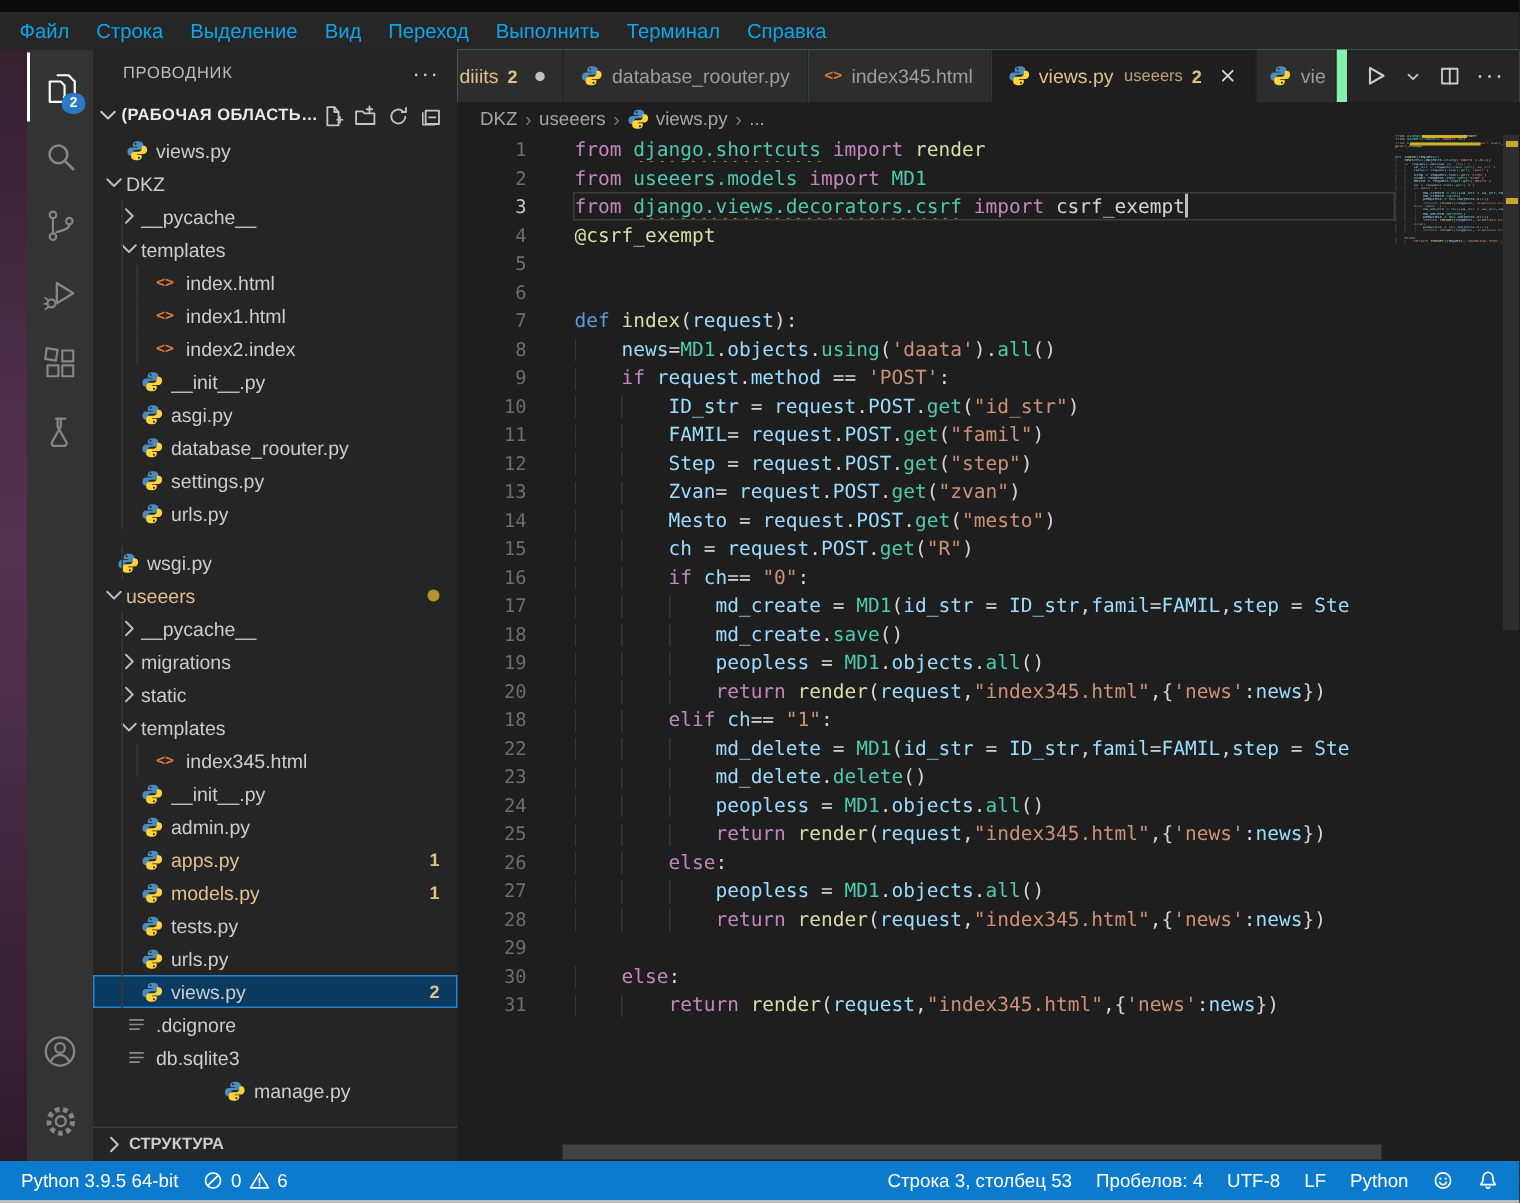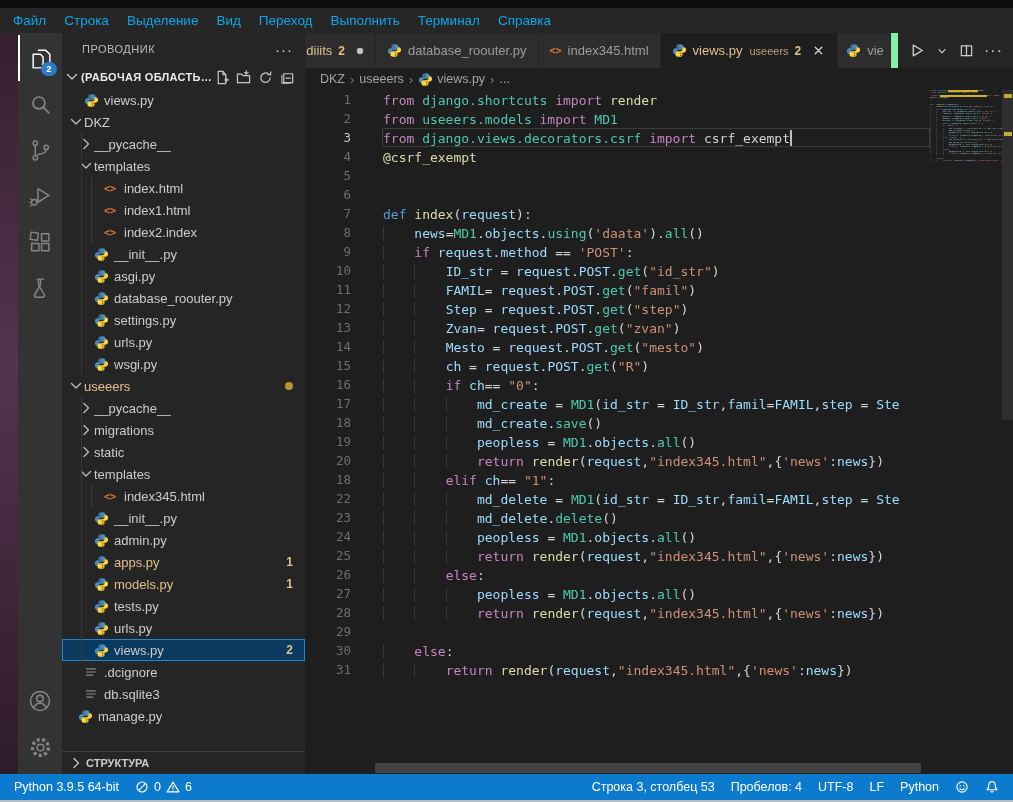--- a/index.html
+++ b/index.html
@@ -325,21 +325,21 @@
           <span class="guide" style="left: 19px;"></span>
           <span class="chevbox"></span>
           <span class="fileicon">
             <svg viewBox="0 0 16 16" width="15" height="15">
               <path fill="#4B8BBE" d="M7.9 1.3c-1.9 0-3.1.9-3.1 2.3v1.5h3.3v.6H3.5C2.1 5.7 1 6.9 1 8.7s1 2.9 2.4 2.9h1.3V9.8c0-1.4 1.1-2.5 2.5-2.5h3c1.2 0 2.1-1 2.1-2.2V3.6c0-1.4-1.5-2.3-3.4-2.3zm-1.1 1c.4 0 .7.3.7.7 0 .4-.3.7-.7.7s-.7-.3-.7-.7c0-.4.3-.7.7-.7z"></path>
               <path fill="#FFD43B" d="M8.1 14.7c1.9 0 3.1-.9 3.1-2.3v-1.5H7.9v-.6h4.6c1.4 0 2.5-1.2 2.5-3s-1-2.9-2.4-2.9h-1.3v1.8c0 1.4-1.1 2.5-2.5 2.5h-3c-1.2 0-2.1 1-2.1 2.2v1.5c0 1.4 1.5 2.3 3.4 2.3zm1.1-1c-.4 0-.7-.3-.7-.7 0-.4.3-.7.7-.7s.7.3.7.7c0 .4-.3.7-.7.7z"></path>
             </svg>
           </span>
           <span class="label">urls.py</span>
         </div>
-        <div class="row" style="padding-left: 16px;">
+        <div class="row" style="padding-left: 0; margin-top: 11px;">
           <span class="guide" style="left: 19px;"></span>
           <span class="chevbox"></span>
           <span class="fileicon">
             <svg viewBox="0 0 16 16" width="15" height="15">
               <path fill="#4B8BBE" d="M7.9 1.3c-1.9 0-3.1.9-3.1 2.3v1.5h3.3v.6H3.5C2.1 5.7 1 6.9 1 8.7s1 2.9 2.4 2.9h1.3V9.8c0-1.4 1.1-2.5 2.5-2.5h3c1.2 0 2.1-1 2.1-2.2V3.6c0-1.4-1.5-2.3-3.4-2.3zm-1.1 1c.4 0 .7.3.7.7 0 .4-.3.7-.7.7s-.7-.3-.7-.7c0-.4.3-.7.7-.7z"></path>
               <path fill="#FFD43B" d="M8.1 14.7c1.9 0 3.1-.9 3.1-2.3v-1.5H7.9v-.6h4.6c1.4 0 2.5-1.2 2.5-3s-1-2.9-2.4-2.9h-1.3v1.8c0 1.4-1.1 2.5-2.5 2.5h-3c-1.2 0-2.1 1-2.1 2.2v1.5c0 1.4 1.5 2.3 3.4 2.3zm1.1-1c-.4 0-.7-.3-.7-.7 0-.4.3-.7.7-.7s.7.3.7.7c0 .4-.3.7-.7.7z"></path>
             </svg>
           </span>
           <span class="label">wsgi.py</span>
         </div>
@@ -488,21 +488,21 @@
         </div>
         <div class="row" style="padding-left: 6px;">
           <span class="chevbox"></span>
           <span class="fileicon">
             <svg viewBox="0 0 16 16" width="14" height="14" fill="none" stroke="currentColor" stroke-width="1.3" stroke-linecap="round" stroke-linejoin="round">
               <path stroke="#8a8a8a" d="M3 4.5h10M3 8h10M3 11.5h7"></path>
             </svg>
           </span>
           <span class="label">db.sqlite3</span>
         </div>
-        <div class="row" style="padding-left: 0;">
+        <div class="row" style="padding-left: 0; justify-content: center;">
           <span class="chevbox"></span>
           <span class="fileicon">
             <svg viewBox="0 0 16 16" width="15" height="15">
               <path fill="#4B8BBE" d="M7.9 1.3c-1.9 0-3.1.9-3.1 2.3v1.5h3.3v.6H3.5C2.1 5.7 1 6.9 1 8.7s1 2.9 2.4 2.9h1.3V9.8c0-1.4 1.1-2.5 2.5-2.5h3c1.2 0 2.1-1 2.1-2.2V3.6c0-1.4-1.5-2.3-3.4-2.3zm-1.1 1c.4 0 .7.3.7.7 0 .4-.3.7-.7.7s-.7-.3-.7-.7c0-.4.3-.7.7-.7z"></path>
               <path fill="#FFD43B" d="M8.1 14.7c1.9 0 3.1-.9 3.1-2.3v-1.5H7.9v-.6h4.6c1.4 0 2.5-1.2 2.5-3s-1-2.9-2.4-2.9h-1.3v1.8c0 1.4-1.1 2.5-2.5 2.5h-3c-1.2 0-2.1 1-2.1 2.2v1.5c0 1.4 1.5 2.3 3.4 2.3zm1.1-1c-.4 0-.7-.3-.7-.7 0-.4.3-.7.7-.7s.7.3.7.7c0 .4-.3.7-.7.7z"></path>
             </svg>
           </span>
           <span class="label">manage.py</span>
         </div>
       </div>

